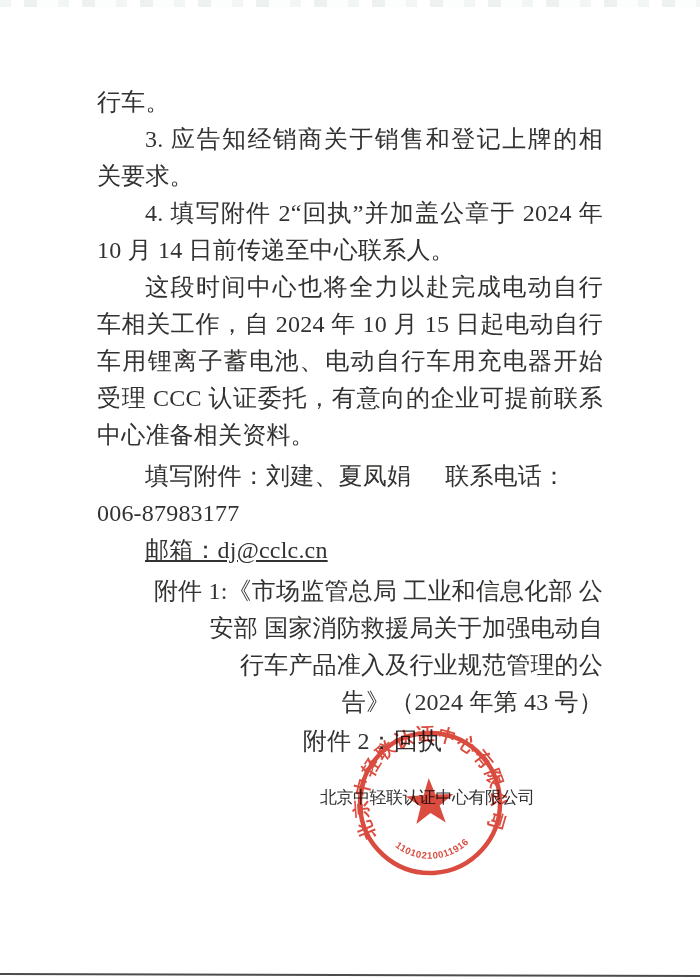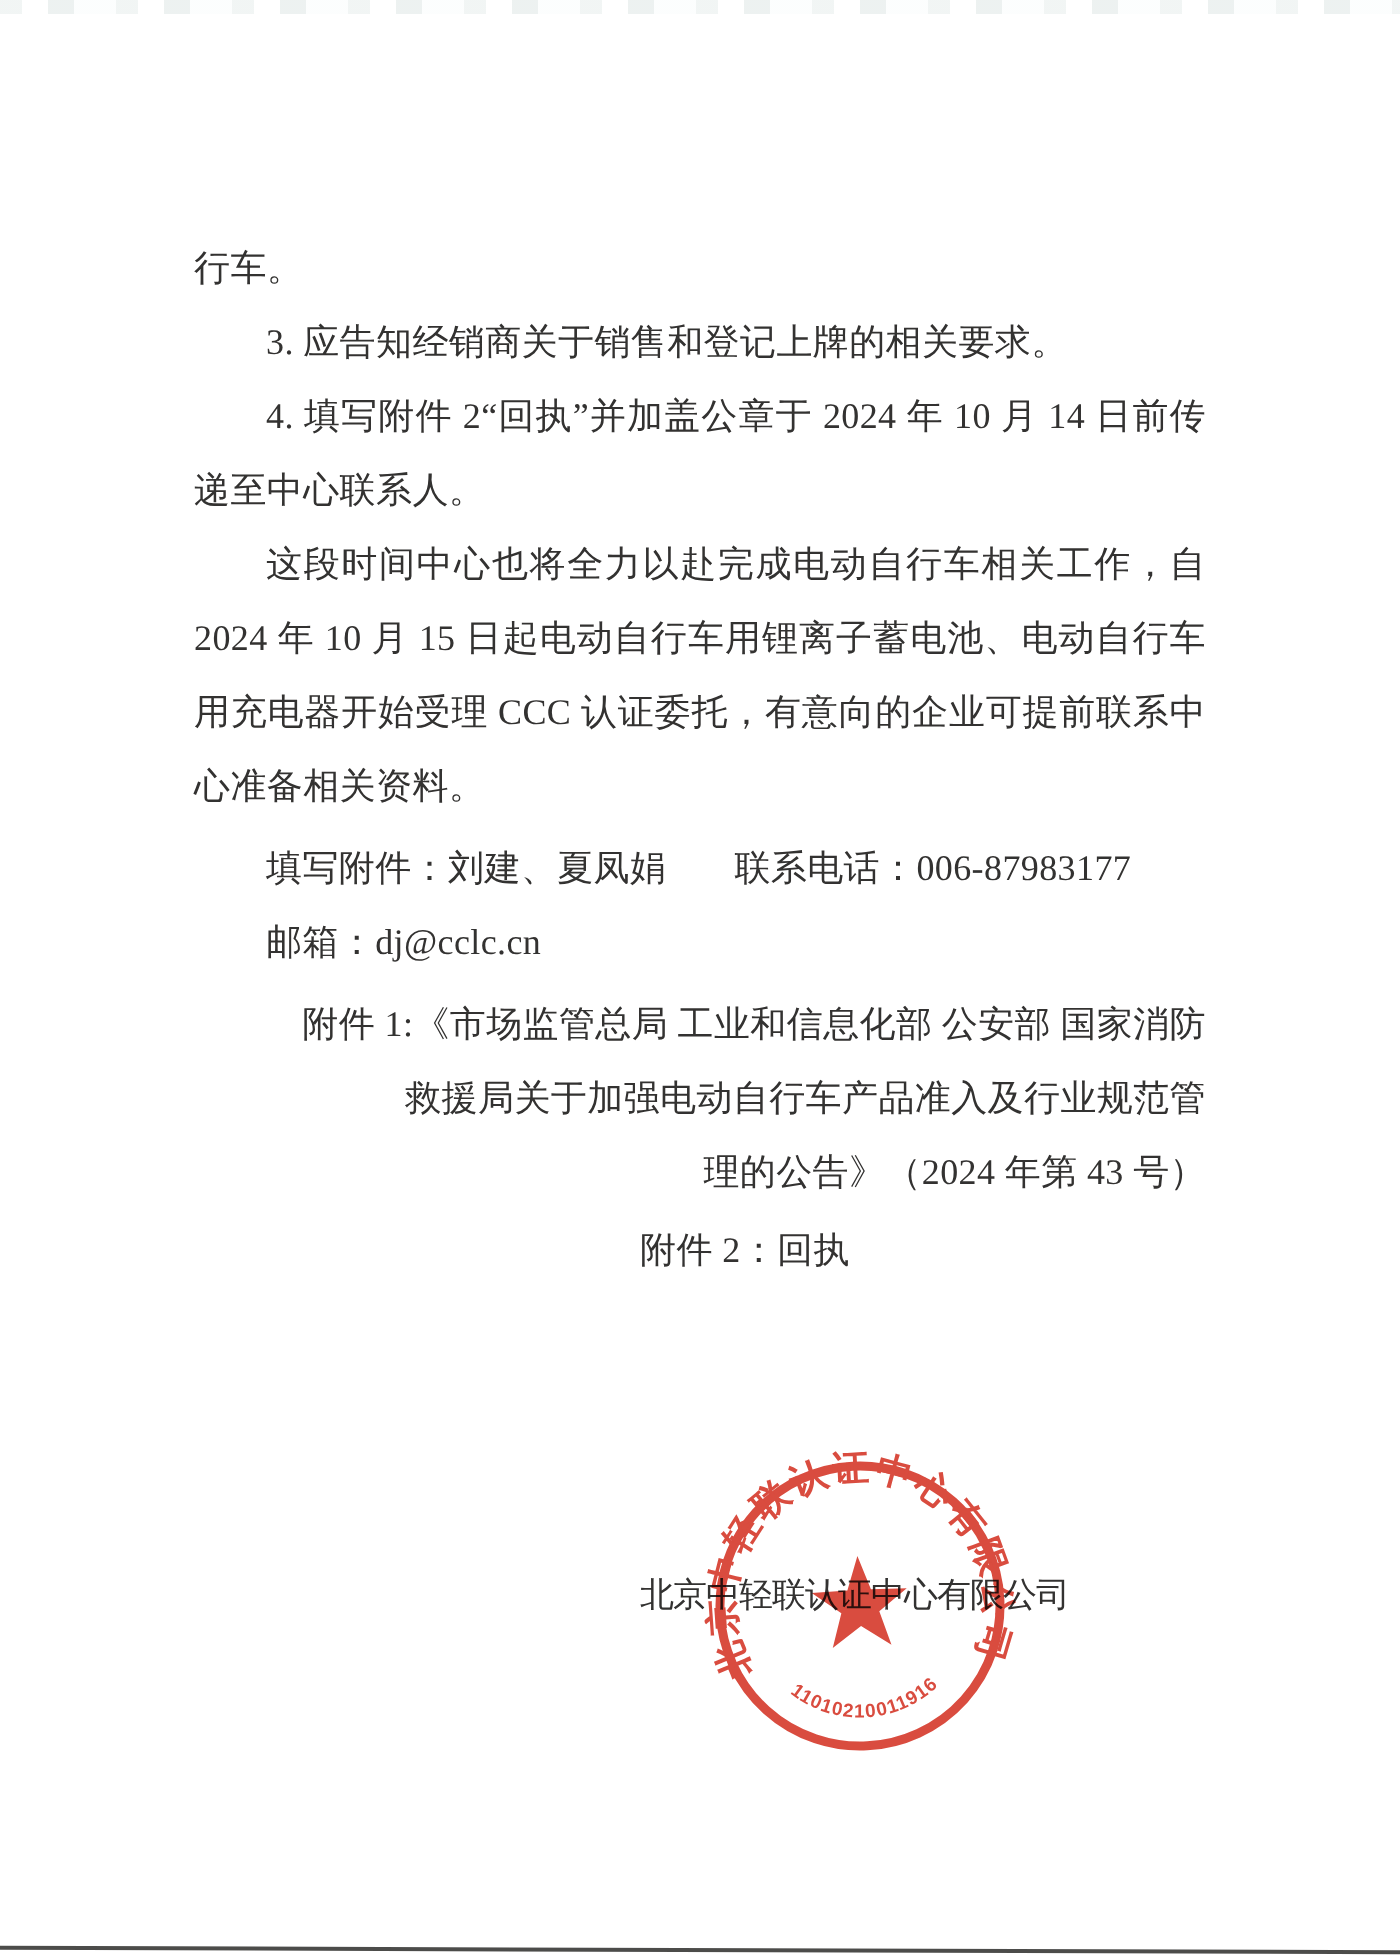--- a/index.html
+++ b/index.html
@@ -19,30 +19,29 @@
     opacity:.75;
   }
   
   .scan-edge-bottom {
     position:absolute; top:974px; left:-4px; width:710px; height:2px;
     background:#4c4c4a;
     transform:rotate(0.18deg);
   }
   .body-text {
     position:absolute; left:97px; top:84px; width:506px;
-    font-size:18px; line-height:37px;
+    font-size:24px; line-height:37px;
     text-align:justify; text-justify:inter-character;
     letter-spacing:0.2px;
-    margin-top:32px;
   }
   .para { margin:0; text-indent:2em; }
   .no-indent { text-indent:0; }
   .contact { margin-top:4px; text-align:left; }
   .gap2 { display:inline-block; width:34px; }
-  .email-line { text-align:left; }
+  .email-line { text-align:left;text-decoration:underline; }
   .attach1 {
     margin:4px 0 0 0; padding-left:103px; text-indent:-65px;
     text-align:right;
   }
   .attach2 { margin:2px 0 0 45px; text-indent:0; text-align:center; }
   .sig-company {
     position:absolute; left:320px; top:786px;
     font-size:17px; line-height:24px; letter-spacing:-0.5px;
     white-space:nowrap;
   }

